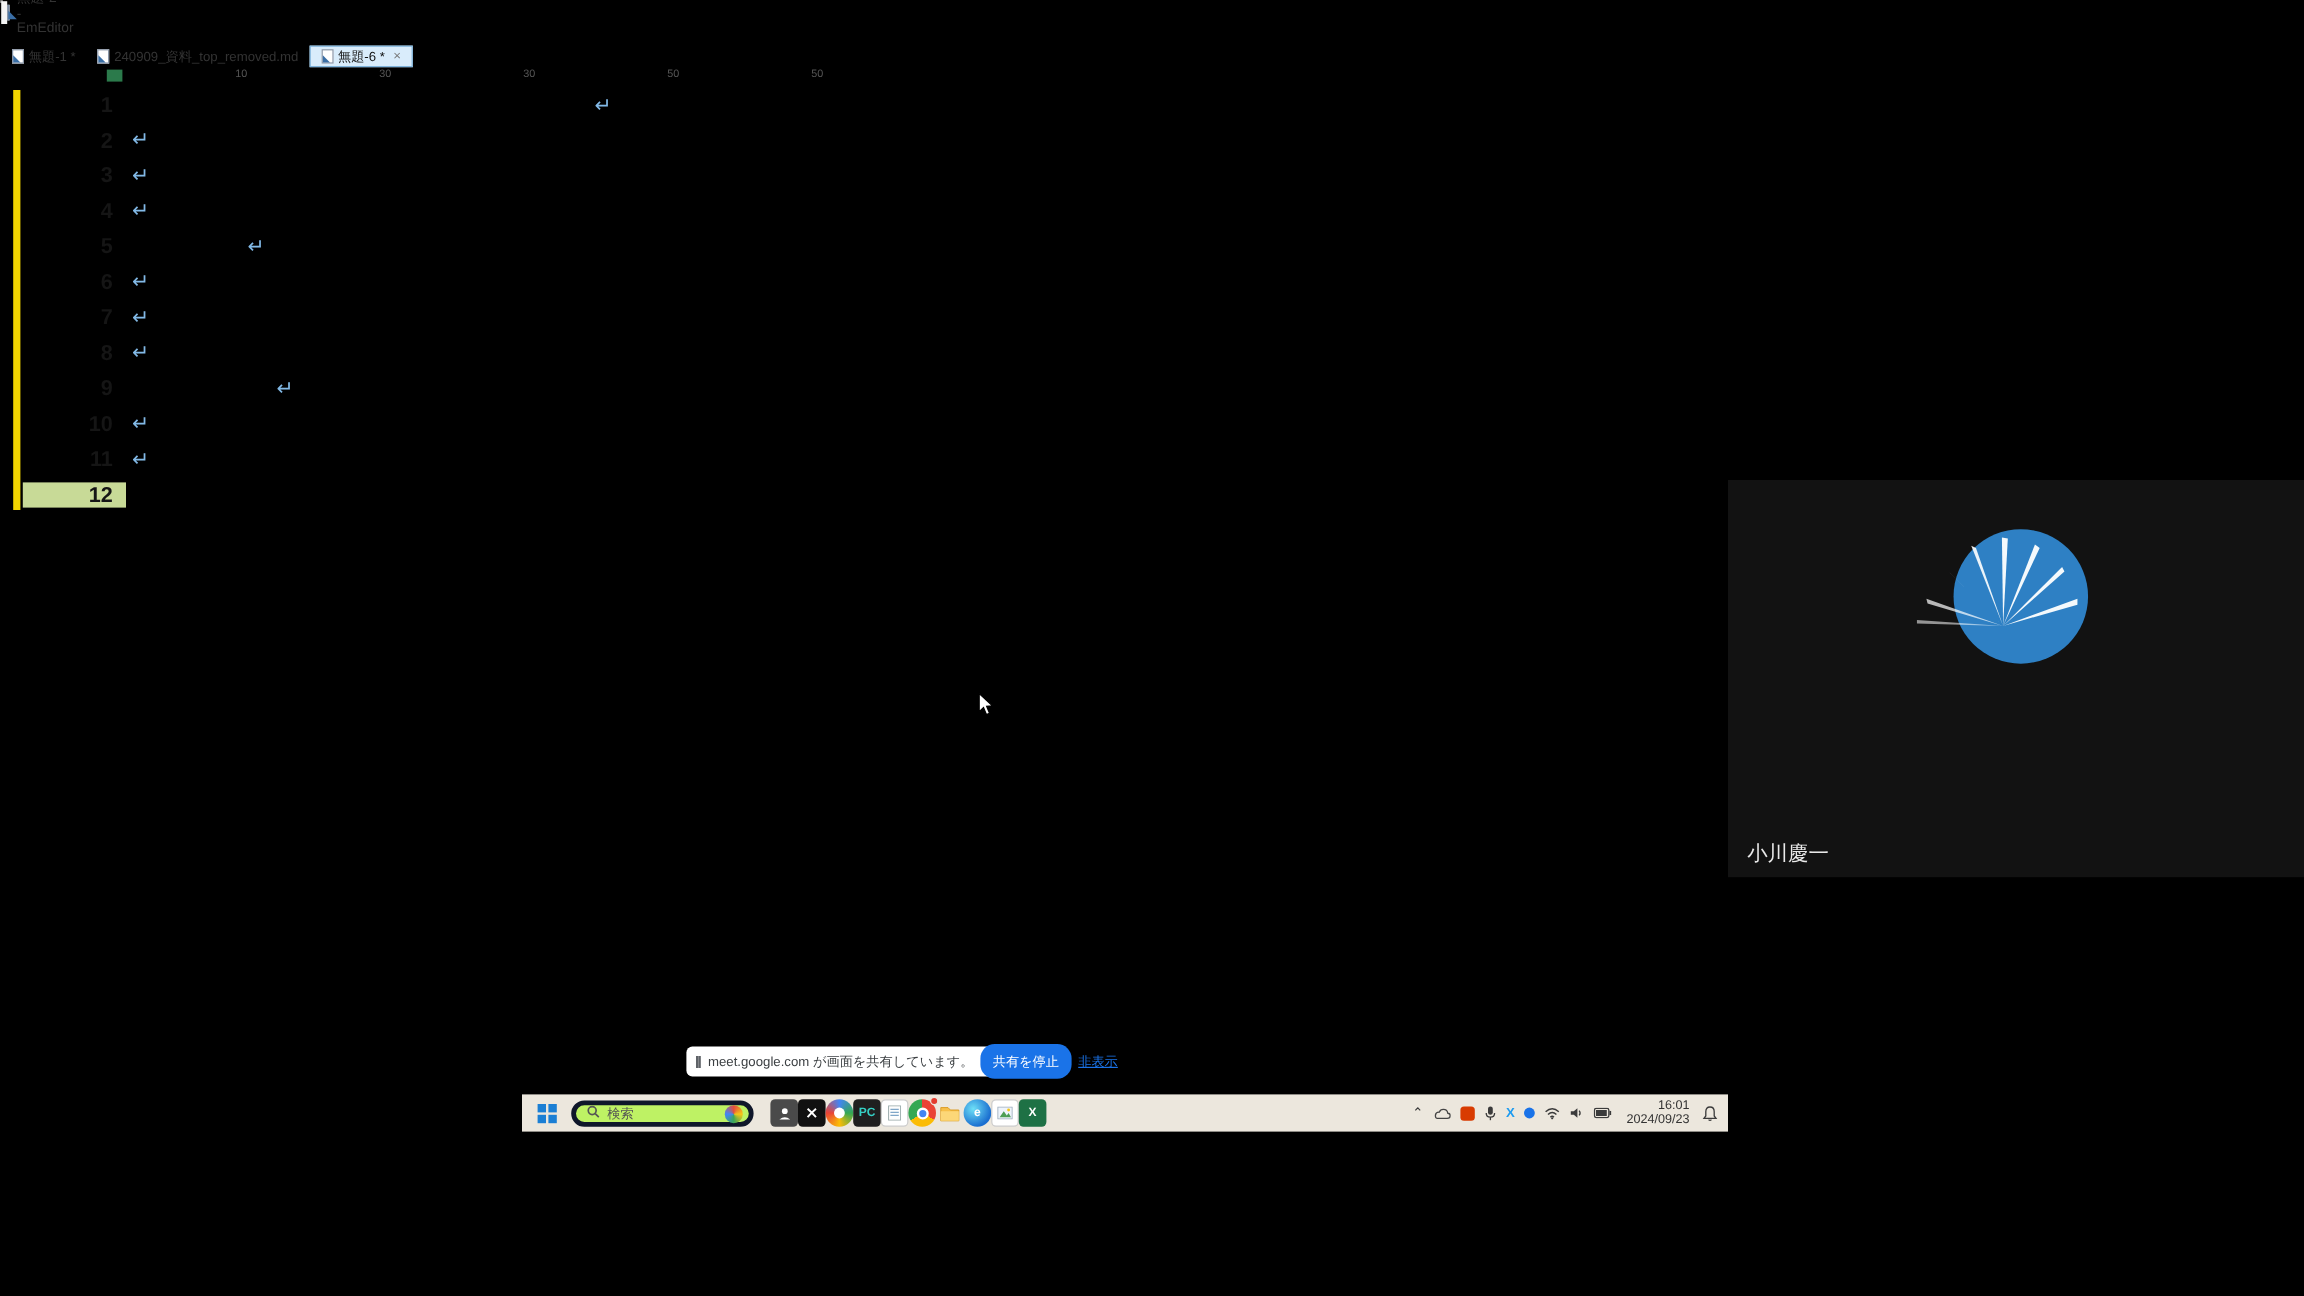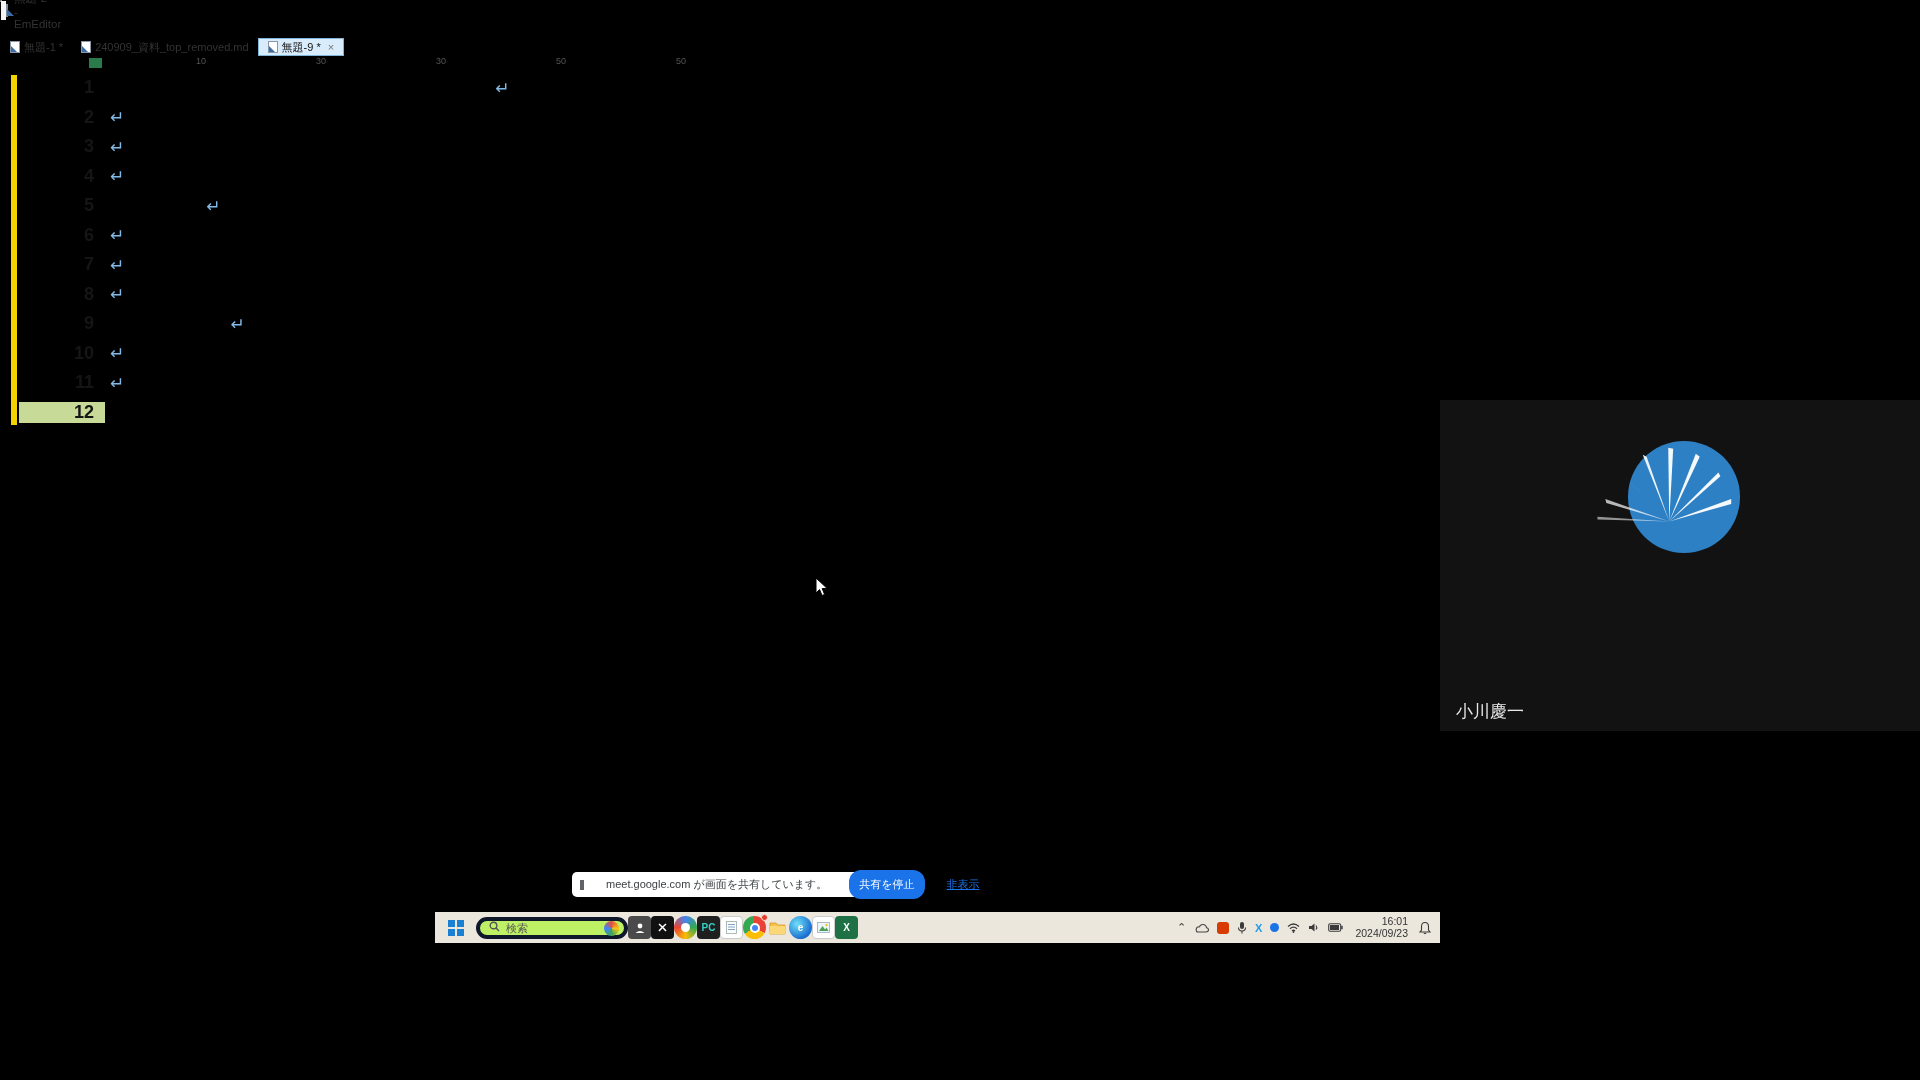--- a/index.html
+++ b/index.html
@@ -42,34 +42,34 @@
     box-shadow:0 0 0 1px rgba(0,0,0,.25), 0 6px 20px rgba(0,0,0,.5); }
   .cr-tabstrip { left:0; top:0; width:100%; height:34px; background:#83d7e0; }
   .cr-toolbar { left:0; top:34px; width:100%; height:27px; background:#c7edf0; display:flex; align-items:center; }
   .cr-divider { width:1px; height:14px; background:#6fb9c2; margin-left:9px; }
 
   
   .gpt-page { left:0; top:61px; width:100%; bottom:0; background:#fff; }
   .gpt-footer { left:0; top:752px; width:100%; text-align:center; font-size:11px; color:#9b9b9b; }
 
   
-  #meetbar { left:572px; top:872px; width:301px; height:25px; background:#fff; border-radius:5px; box-shadow:0 1px 5px rgba(0,0,0,.4); display:flex; align-items:center; padding:0 8px; gap:22px; z-index:50; }
+  #meetbar { left:572px; top:872px; width:301px; height:25px; background:#fff; border-radius:5px; box-shadow:0 1px 5px rgba(0,0,0,.4); display:flex; align-items:center; padding:0 8px; gap:6px; z-index:50; }
   .meet-pause { width:8px; height:10px; border-left:2.5px solid #5f6368; border-right:2.5px solid #5f6368; }
   .meet-msg { font-size:11px; color:#3c4043; white-space:nowrap; }
   .meet-stop { background:#1a73e8; color:#fff; font-size:11px; border-radius:12px; padding:7px 10px; white-space:nowrap; }
   .meet-hide { font-size:11px; color:#1a73e8; text-decoration:underline; white-space:nowrap; }
 
   
   #taskbar { left:435px; top:912px; width:1005px; height:31px; background:#ece7dd; display:flex; align-items:center; }
   .tb-win { margin-left:13px; width:16px; height:16px; display:grid; grid-template-columns:7px 7px; grid-template-rows:7px 7px; gap:2px; }
   .tb-win span { background:#1b7fd4; }
   .tb-search { margin-left:12px; width:152px; height:22px; background:#bef264; border:4px solid #0f172a; border-radius:11px; display:flex; align-items:flex-start; padding:0 5px 0 9px; gap:6px; }
   .tb-search-label { font-size:11px; color:#555; flex:1; }
   .tb-search-ball { width:15px; height:15px; border-radius:50%; background:conic-gradient(#e64e3c,#f5c518,#3aa757,#4286f5,#e64e3c); }
-  .tb-apps { display:flex; gap:0; align-items:center; }
+  .tb-apps { margin-left:14px; display:flex; gap:0; align-items:center; }
   .tb-app { width:23px; height:23px; border-radius:4px; display:flex; align-items:center; justify-content:center; font-size:10px; font-weight:bold; position:relative; }
   .badge { position:absolute; right:-2px; top:-2px; width:7px; height:7px; border-radius:50%; background:#e33b2e; border:1px solid #ece7dd; }
   .tb-tray { margin-left:auto; display:flex; align-items:center; gap:8px; padding-right:8px; }
   .tray-glyph { font-size:11px; color:#3b3b3b; }
   .tb-clock { text-align:right; font-size:10.5px; color:#333; line-height:11.5px; margin-left:4px; }
   .tb-bell { width:14px; height:14px; margin-left:2px; }
 
   
   #webcam { left:1440px; top:400px; width:480px; height:331px; background:#121212; }
   .cam-name { position:absolute; left:16px; bottom:8px; font-size:17px; color:#e9e9e9; }
@@ -93,21 +93,21 @@
     <div class="em-tab">
       <span class="doc-ico"></span>
       <span>無題-1 *</span>
     </div>
     <div class="em-tab">
       <span class="doc-ico"></span>
       <span>240909_資料_top_removed.md</span>
     </div>
     <div class="em-tab active">
       <span class="doc-ico"></span>
-      <span>無題-9 *</span>
+      <span>無題-6 *</span>
       <span class="tab-close"></span>
     </div>
   </div>
   <div class="em-ruler abs"></div>
   <div class="em-ruler-ticks abs"></div>
   <div class="em-ruler-nums abs">
 
   <span class="ruler-num">10</span>
       <span class="ruler-num">30</span>
       <span class="ruler-num">30</span>

